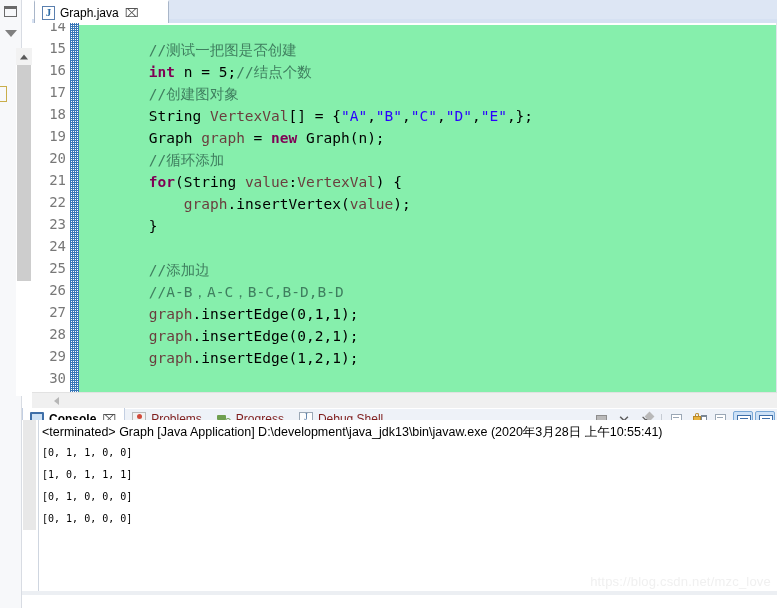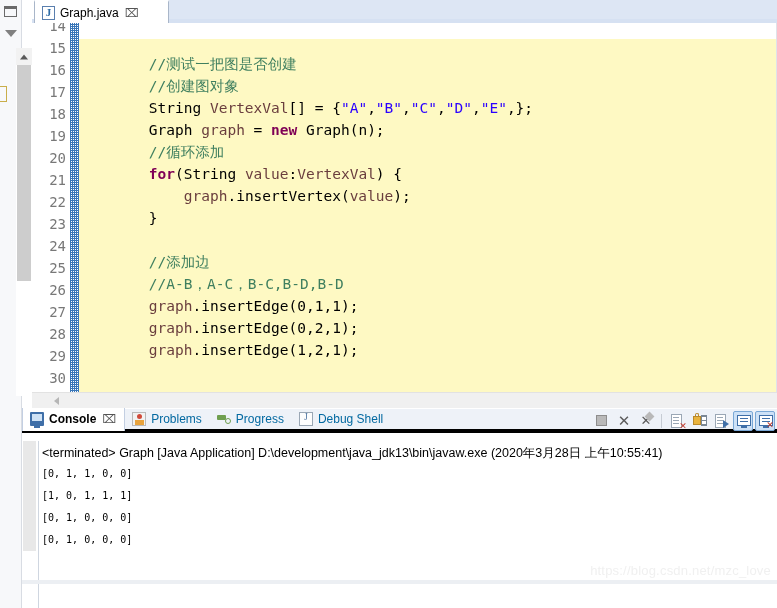--- a/index.html
+++ b/index.html
@@ -166,23 +166,23 @@
     position: absolute; left: 38px; top: 0;
     width: 9px; height: 369px;
     background-color: #ffffff;
     background-image:
       repeating-linear-gradient(0deg,  #2f6fb5 0 1px, transparent 1px 2px),
       repeating-linear-gradient(90deg, #2f6fb5 0 1px, transparent 1px 2px);
     background-size: 2px 2px;
     opacity: 0.95;
   }
   #codearea {
-    position: absolute; left: 47px; top: 16px;
+    position: absolute; left: 47px; top: 2px;
     width: 698px; height: 369px;
-    background: #fef9c3;
+    background: #86efac;
   }
   .codeline {
     height: 22px; line-height: 22px;
     font-family: "DejaVu Sans Mono", monospace;
     font-size: 14.5px;
     white-space: pre;
     color: #000000;
   }
   .kw   { color: #7f0055; font-weight: bold; }
   .cmt  { color: #3f7f5f; }
@@ -213,21 +213,21 @@
     background: #eef2f8;
     border-bottom: 4px solid #000000;
     box-sizing: border-box;
     display: flex; align-items: center;
   }
   #console-tabs .vtab {
     display: flex; align-items: center;
     height: 23px;
     padding: 0 8px 0 7px;
     font-size: 12px;
-    color: #0369a1;
+    color: #7f1d1d;
     white-space: nowrap;
   }
   #console-tabs .vtab.active {
     background: #ffffff;
     color: #000000;
     font-weight: bold;
     border-left: 1px solid #c3cfe2;
     border-right: 1px solid #c3cfe2;
     box-sizing: border-box;
   }
@@ -403,22 +403,22 @@
     box-shadow: 0 3px 0 #3f6fa8;
   }
   .ic-mon-stand {
     position: absolute; left: 7px; bottom: 2px;
     width: 6px; height: 3px;
     background: #3f6fa8;
   }
 
   
   #console-body {
-    position: absolute; left: 0; top: 32px;
-    width: 755px; height: 143px;
+    position: absolute; left: 0; top: 11px;
+    width: 755px; height: 175px;
     background: #ffffff;
   }
   #console-scroll-rail {
     position: absolute; left: 0; top: 0;
     width: 16px; height: 175px;
     background: #ffffff;
   }
   #console-scroll-rail .thumb {
     position: absolute; left: 1px; top: 0;
     width: 13px; height: 110px;
@@ -519,20 +519,21 @@
         <div class="ln" style="top: 256px;">26</div>
         <div class="ln" style="top: 278px;">27</div>
         <div class="ln" style="top: 300px;">28</div>
         <div class="ln" style="top: 322px;">29</div>
         <div class="ln" style="top: 344px;">30</div>
       </div>
     <div id="changebar"></div>
     <div id="codearea">
         <div class="codeline" style="margin-top: -8px;">&nbsp;</div>
         <div class="codeline" style="margin-top: 0px;"><span>        </span><span class="cmt">//测试一把图是否创建</span></div>
+        <div class="codeline" style="margin-top: 0px;"><span>        </span><span class="kw">int</span><span> n = </span><span>5</span><span>;</span><span class="cmt">//结点个数</span></div>
         <div class="codeline" style="margin-top: 0px;"><span>        </span><span class="cmt">//创建图对象</span></div>
         <div class="codeline" style="margin-top: 0px;"><span>        </span><span>String </span><span class="loc">VertexVal</span><span>[] = {</span><span class="str">"A"</span><span>,</span><span class="str">"B"</span><span>,</span><span class="str">"C"</span><span>,</span><span class="str">"D"</span><span>,</span><span class="str">"E"</span><span>,};</span></div>
         <div class="codeline" style="margin-top: 0px;"><span>        </span><span>Graph </span><span class="loc">graph</span><span> = </span><span class="kw">new</span><span> Graph(n);</span></div>
         <div class="codeline" style="margin-top: 0px;"><span>        </span><span class="cmt">//循环添加</span></div>
         <div class="codeline" style="margin-top: 0px;"><span>        </span><span class="kw">for</span><span>(String </span><span class="loc">value</span><span>:</span><span class="loc">VertexVal</span><span>) {</span></div>
         <div class="codeline" style="margin-top: 0px;"><span>            </span><span class="loc">graph</span><span>.insertVertex(</span><span class="loc">value</span><span>);</span></div>
         <div class="codeline" style="margin-top: 0px;"><span>        }</span></div>
         <div class="codeline" style="margin-top: 0px;">&nbsp;</div>
         <div class="codeline" style="margin-top: 0px;"><span>        </span><span class="cmt">//添加边</span></div>
         <div class="codeline" style="margin-top: 0px;"><span>        </span><span class="cmt">//A-B，A-C，B-C,B-D,B-D</span></div>

